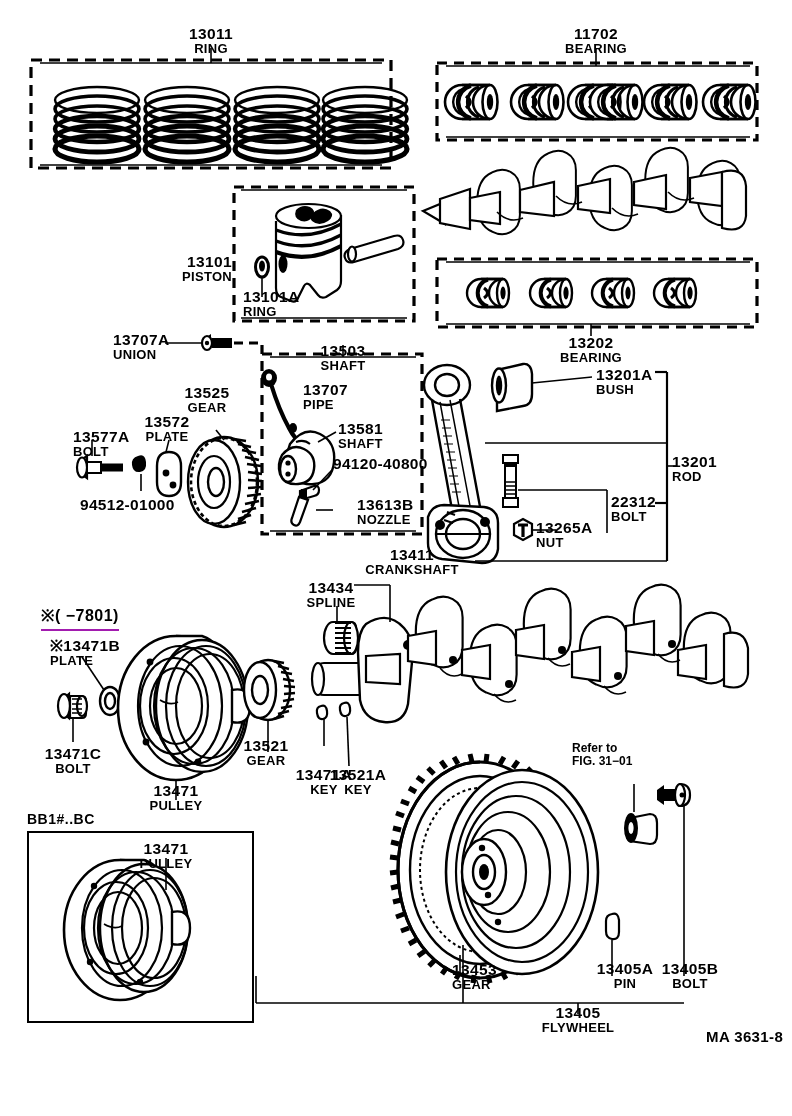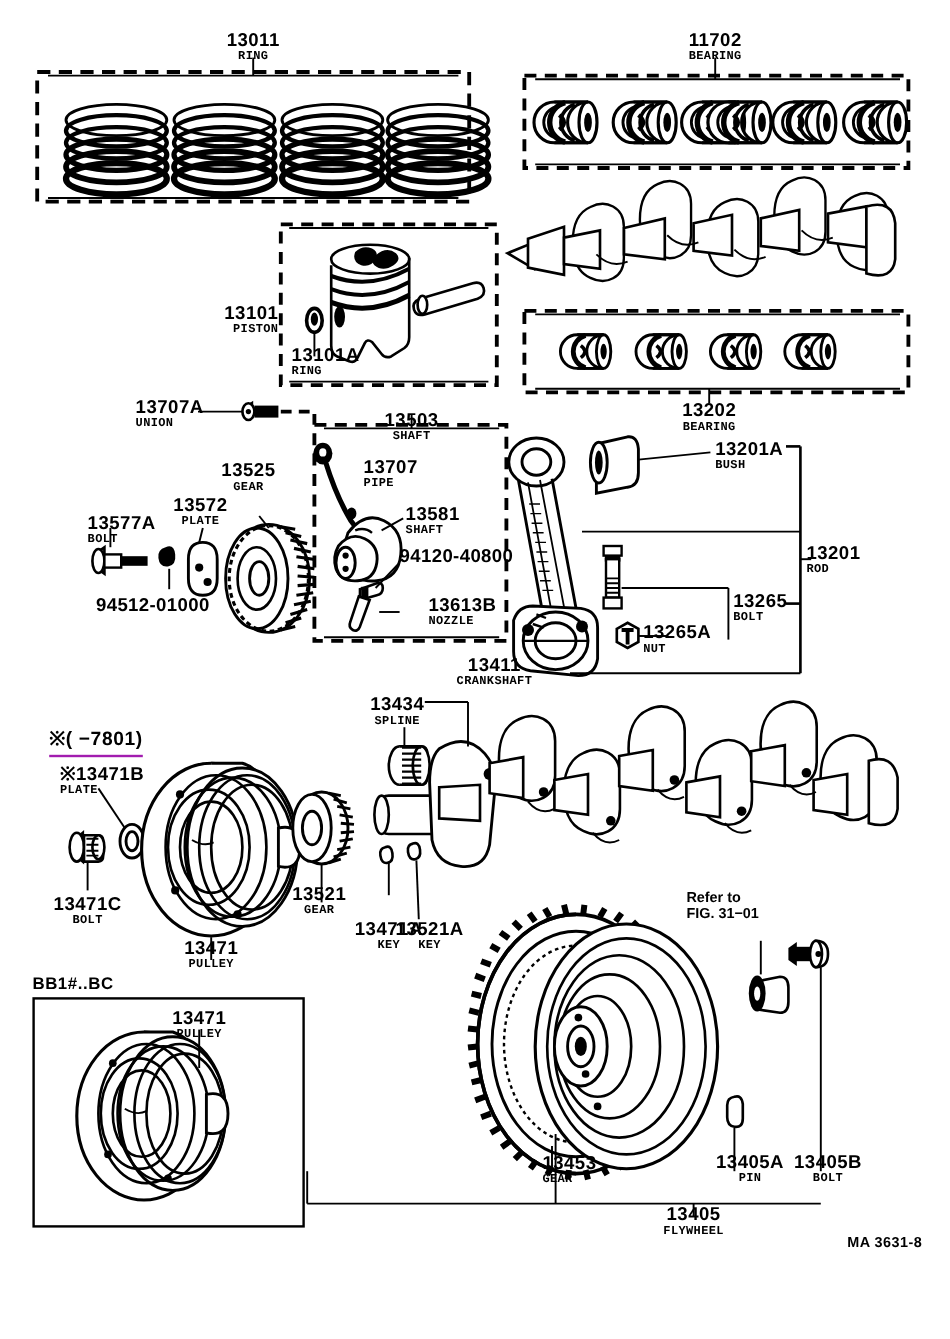--- a/index.html
+++ b/index.html
@@ -13,34 +13,34 @@
   #sheet{position:absolute;left:0;top:0;width:792px;height:948px;}
   svg.art{position:absolute;left:0;top:0;width:792px;height:1116px;overflow:visible;}
 
   
   .lbl{position:absolute;line-height:0.96;white-space:nowrap;}
   .lbl .num{
     font-size:15.5px;font-weight:bold;letter-spacing:0.4px;
     display:block;
   }
   .lbl .nm{
-    font-size:10px;font-weight:bold;letter-spacing:0.3px;
-    display:block;margin-top:1px;font-family:Liberation Mono, monospace;
+    font-size:13px;font-weight:bold;letter-spacing:0.3px;
+    display:block;margin-top:1px;
   }
   .lbl.ctr{text-align:center;transform:translateX(-50%);}
   .lbl.rt{text-align:right;transform:translateX(-100%);}
 
   .plainnum{position:absolute;font-size:15.5px;font-weight:bold;letter-spacing:.3px;white-space:nowrap;}
 
   .note{position:absolute;font-size:16px;font-weight:bold;white-space:nowrap;letter-spacing:.5px;}
   .note.underline{border-bottom:2px solid #a21caf;padding-bottom:3px;}
 
   .refer{position:absolute;font-size:12px;font-weight:bold;line-height:1.12;white-space:nowrap;}
 
-  .figcode{position:absolute;font-size:12px;font-weight:bold;letter-spacing:.4px;text-align:right;}
+  .figcode{position:absolute;font-size:15px;font-weight:bold;letter-spacing:.4px;text-align:right;}
 
   .boxcap{position:absolute;font-size:14px;font-weight:bold;letter-spacing:.5px;white-space:nowrap;}
 
   
   .inset{position:absolute;border:2px solid #000;box-sizing:border-box;background:transparent;}
 </style>
 </head>
 <body>
 
 <div id="sheet">
@@ -556,21 +556,21 @@
     <span class="num">13201A</span>
     <span class="nm">BUSH</span>
   </div>
 
   <div class="lbl" style="left:672px;top:455px;">
     <span class="num">13201</span>
     <span class="nm">ROD</span>
   </div>
 
   <div class="lbl" style="left:611px;top:495px;">
-    <span class="num">13265</span>
+    <span class="num">22312</span>
     <span class="nm">BOLT</span>
   </div>
 
   <div class="lbl" style="left:536px;top:521px;">
     <span class="num">13265A</span>
     <span class="nm">NUT</span>
   </div>
 
   <div class="lbl ctr" style="left:412px;top:548px;">
     <span class="num">13411</span>

